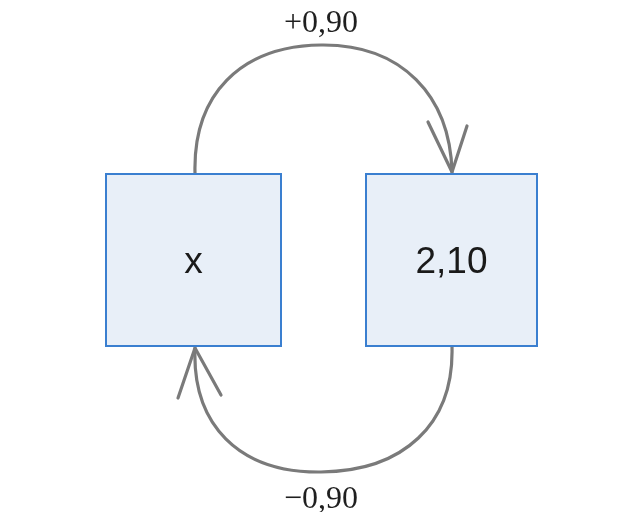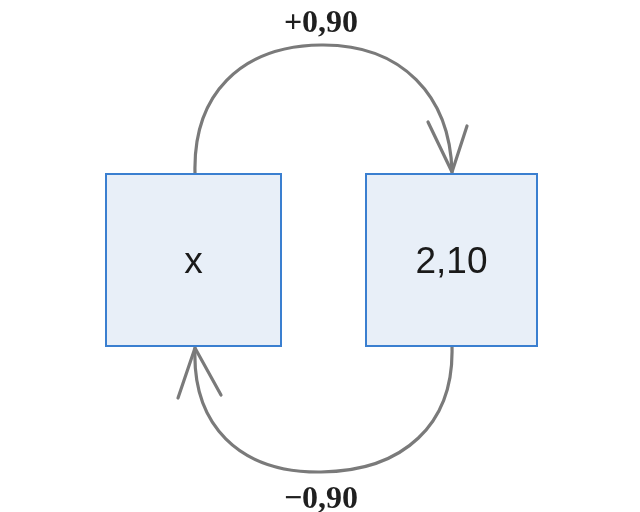--- a/index.html
+++ b/index.html
@@ -55,21 +55,20 @@
     height: 174px;
   }
   .edge-label {
     position: absolute;
     font-family: "Liberation Serif", serif;
     font-size: 32px;
     color: #1f1f1f;
     white-space: nowrap;
     transform: translate(-50%, -50%);
     user-select: none;
-    font-weight: bold;
   }
   #edge-label-top {
     left: 321px;
     top: 21px;
   }
   #edge-label-bottom {
     left: 321px;
     top: 497px;
   }
 </style>

